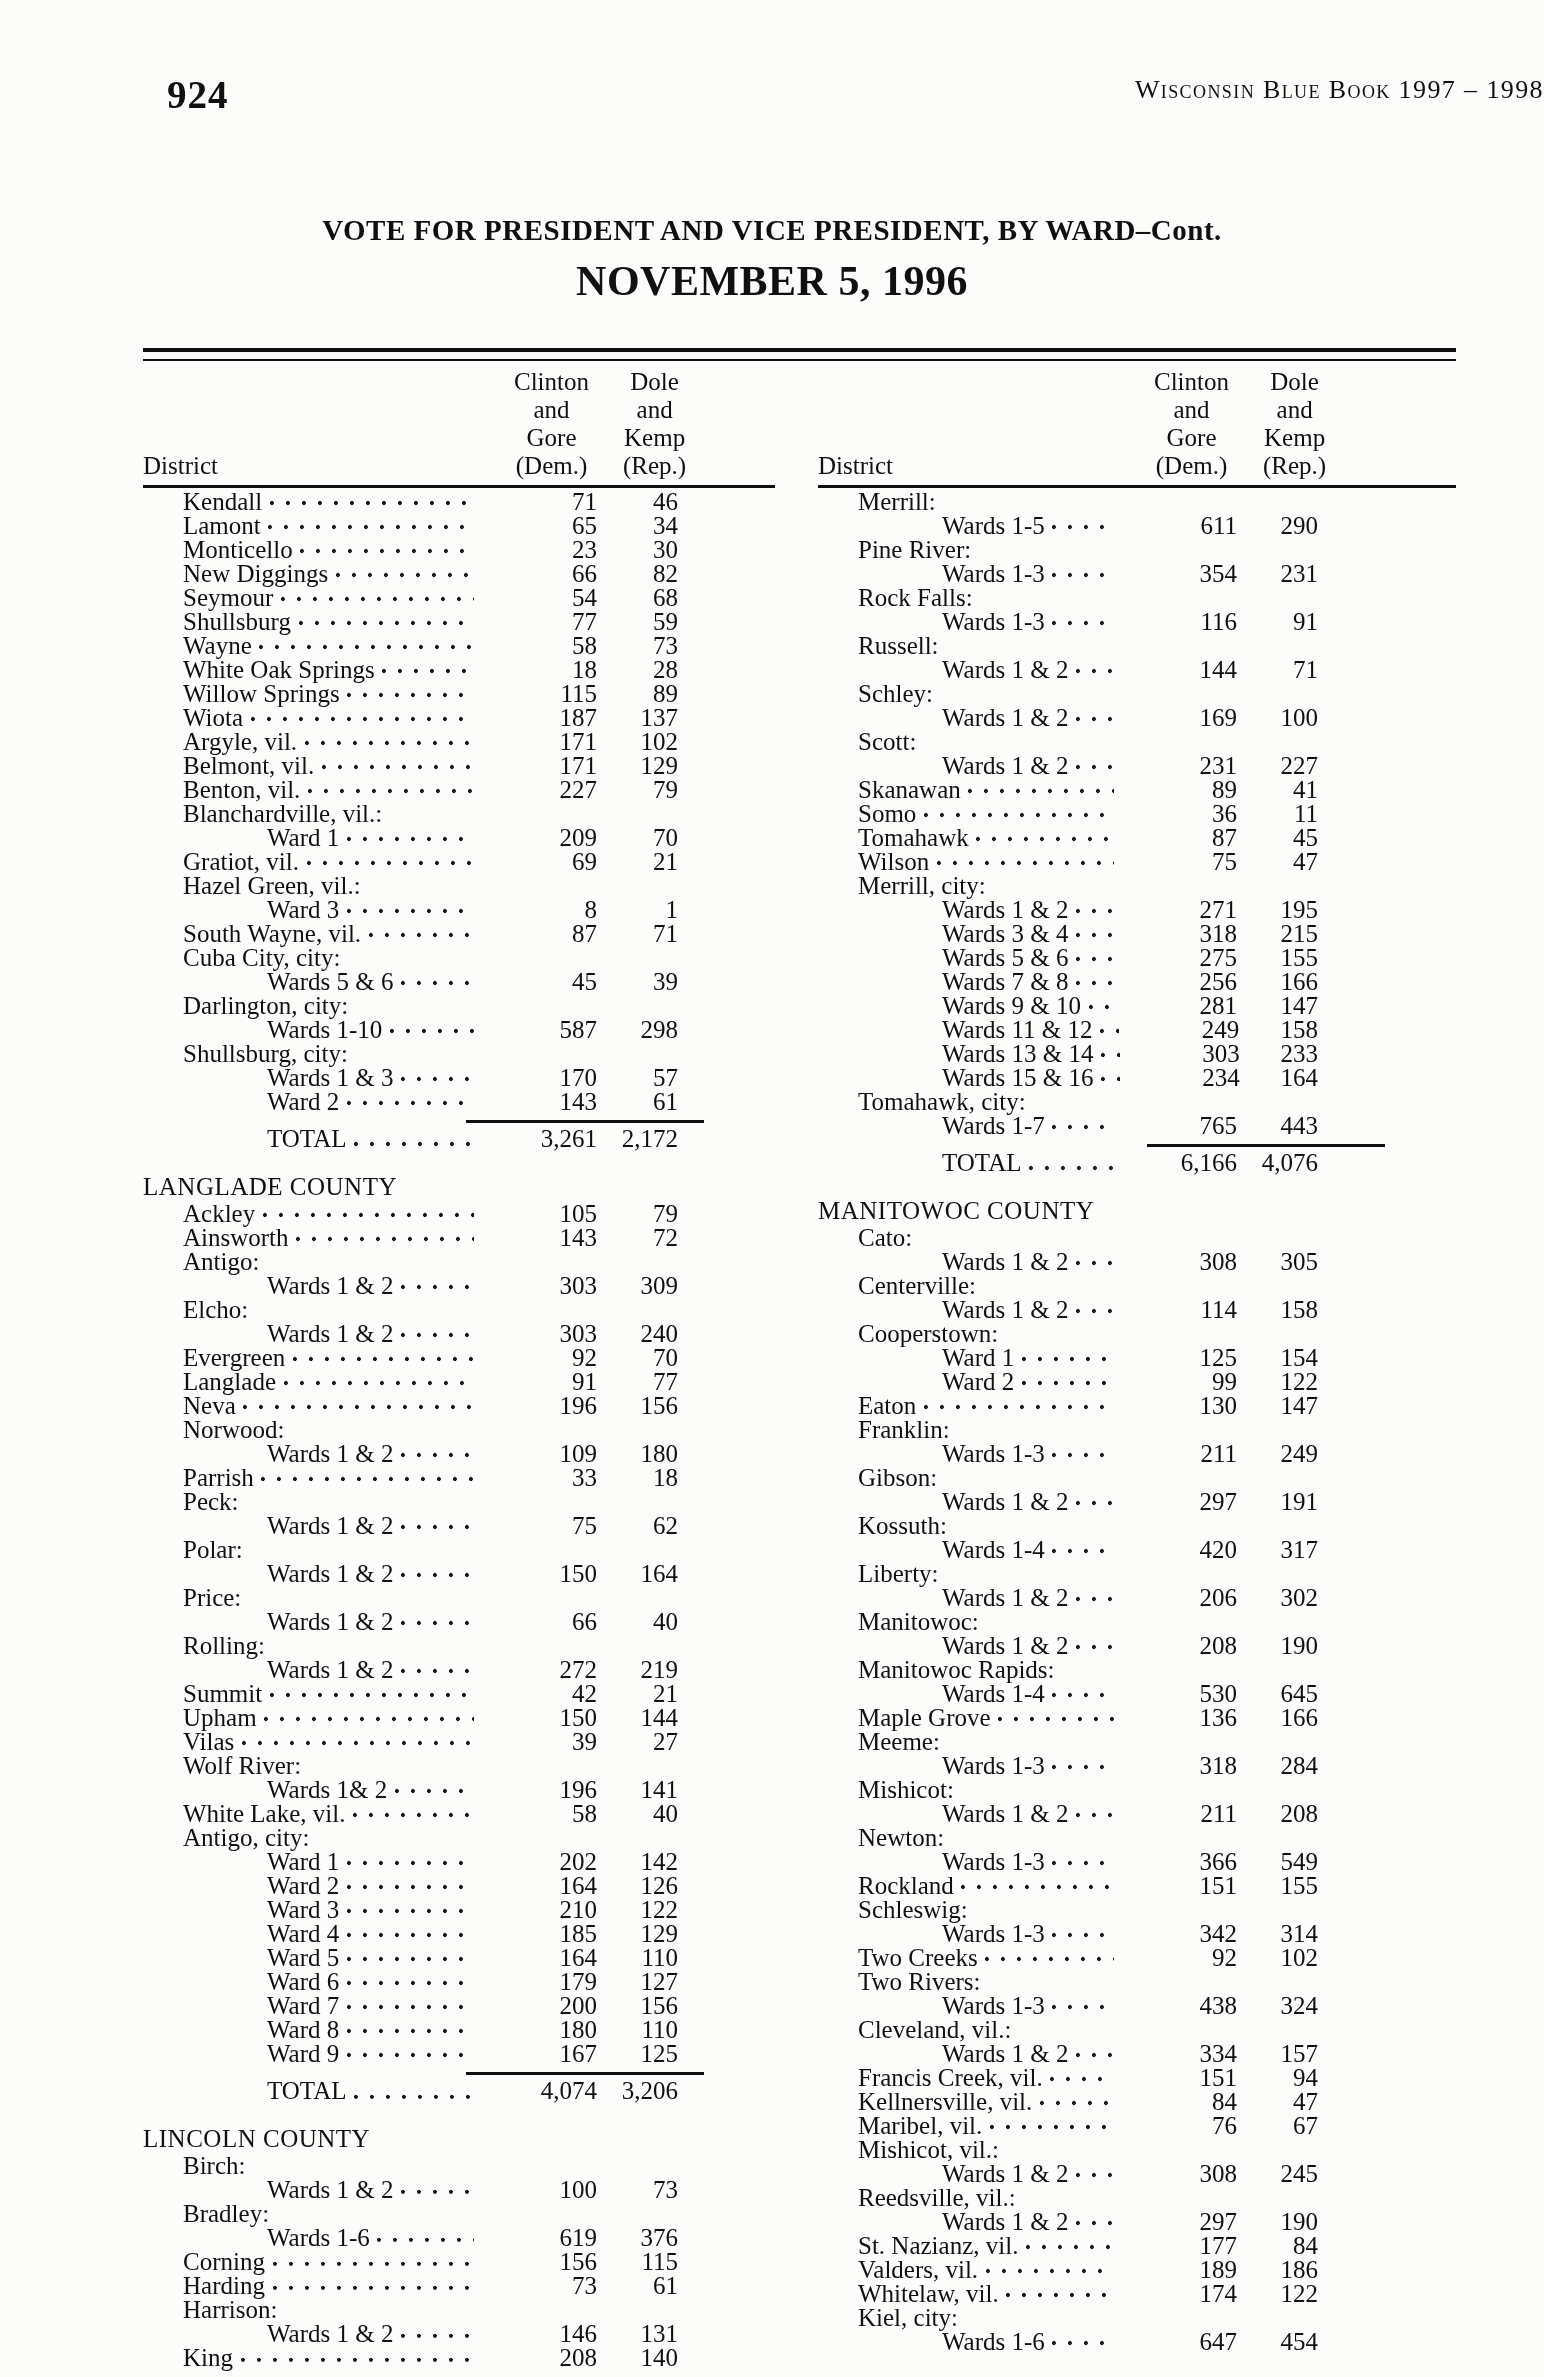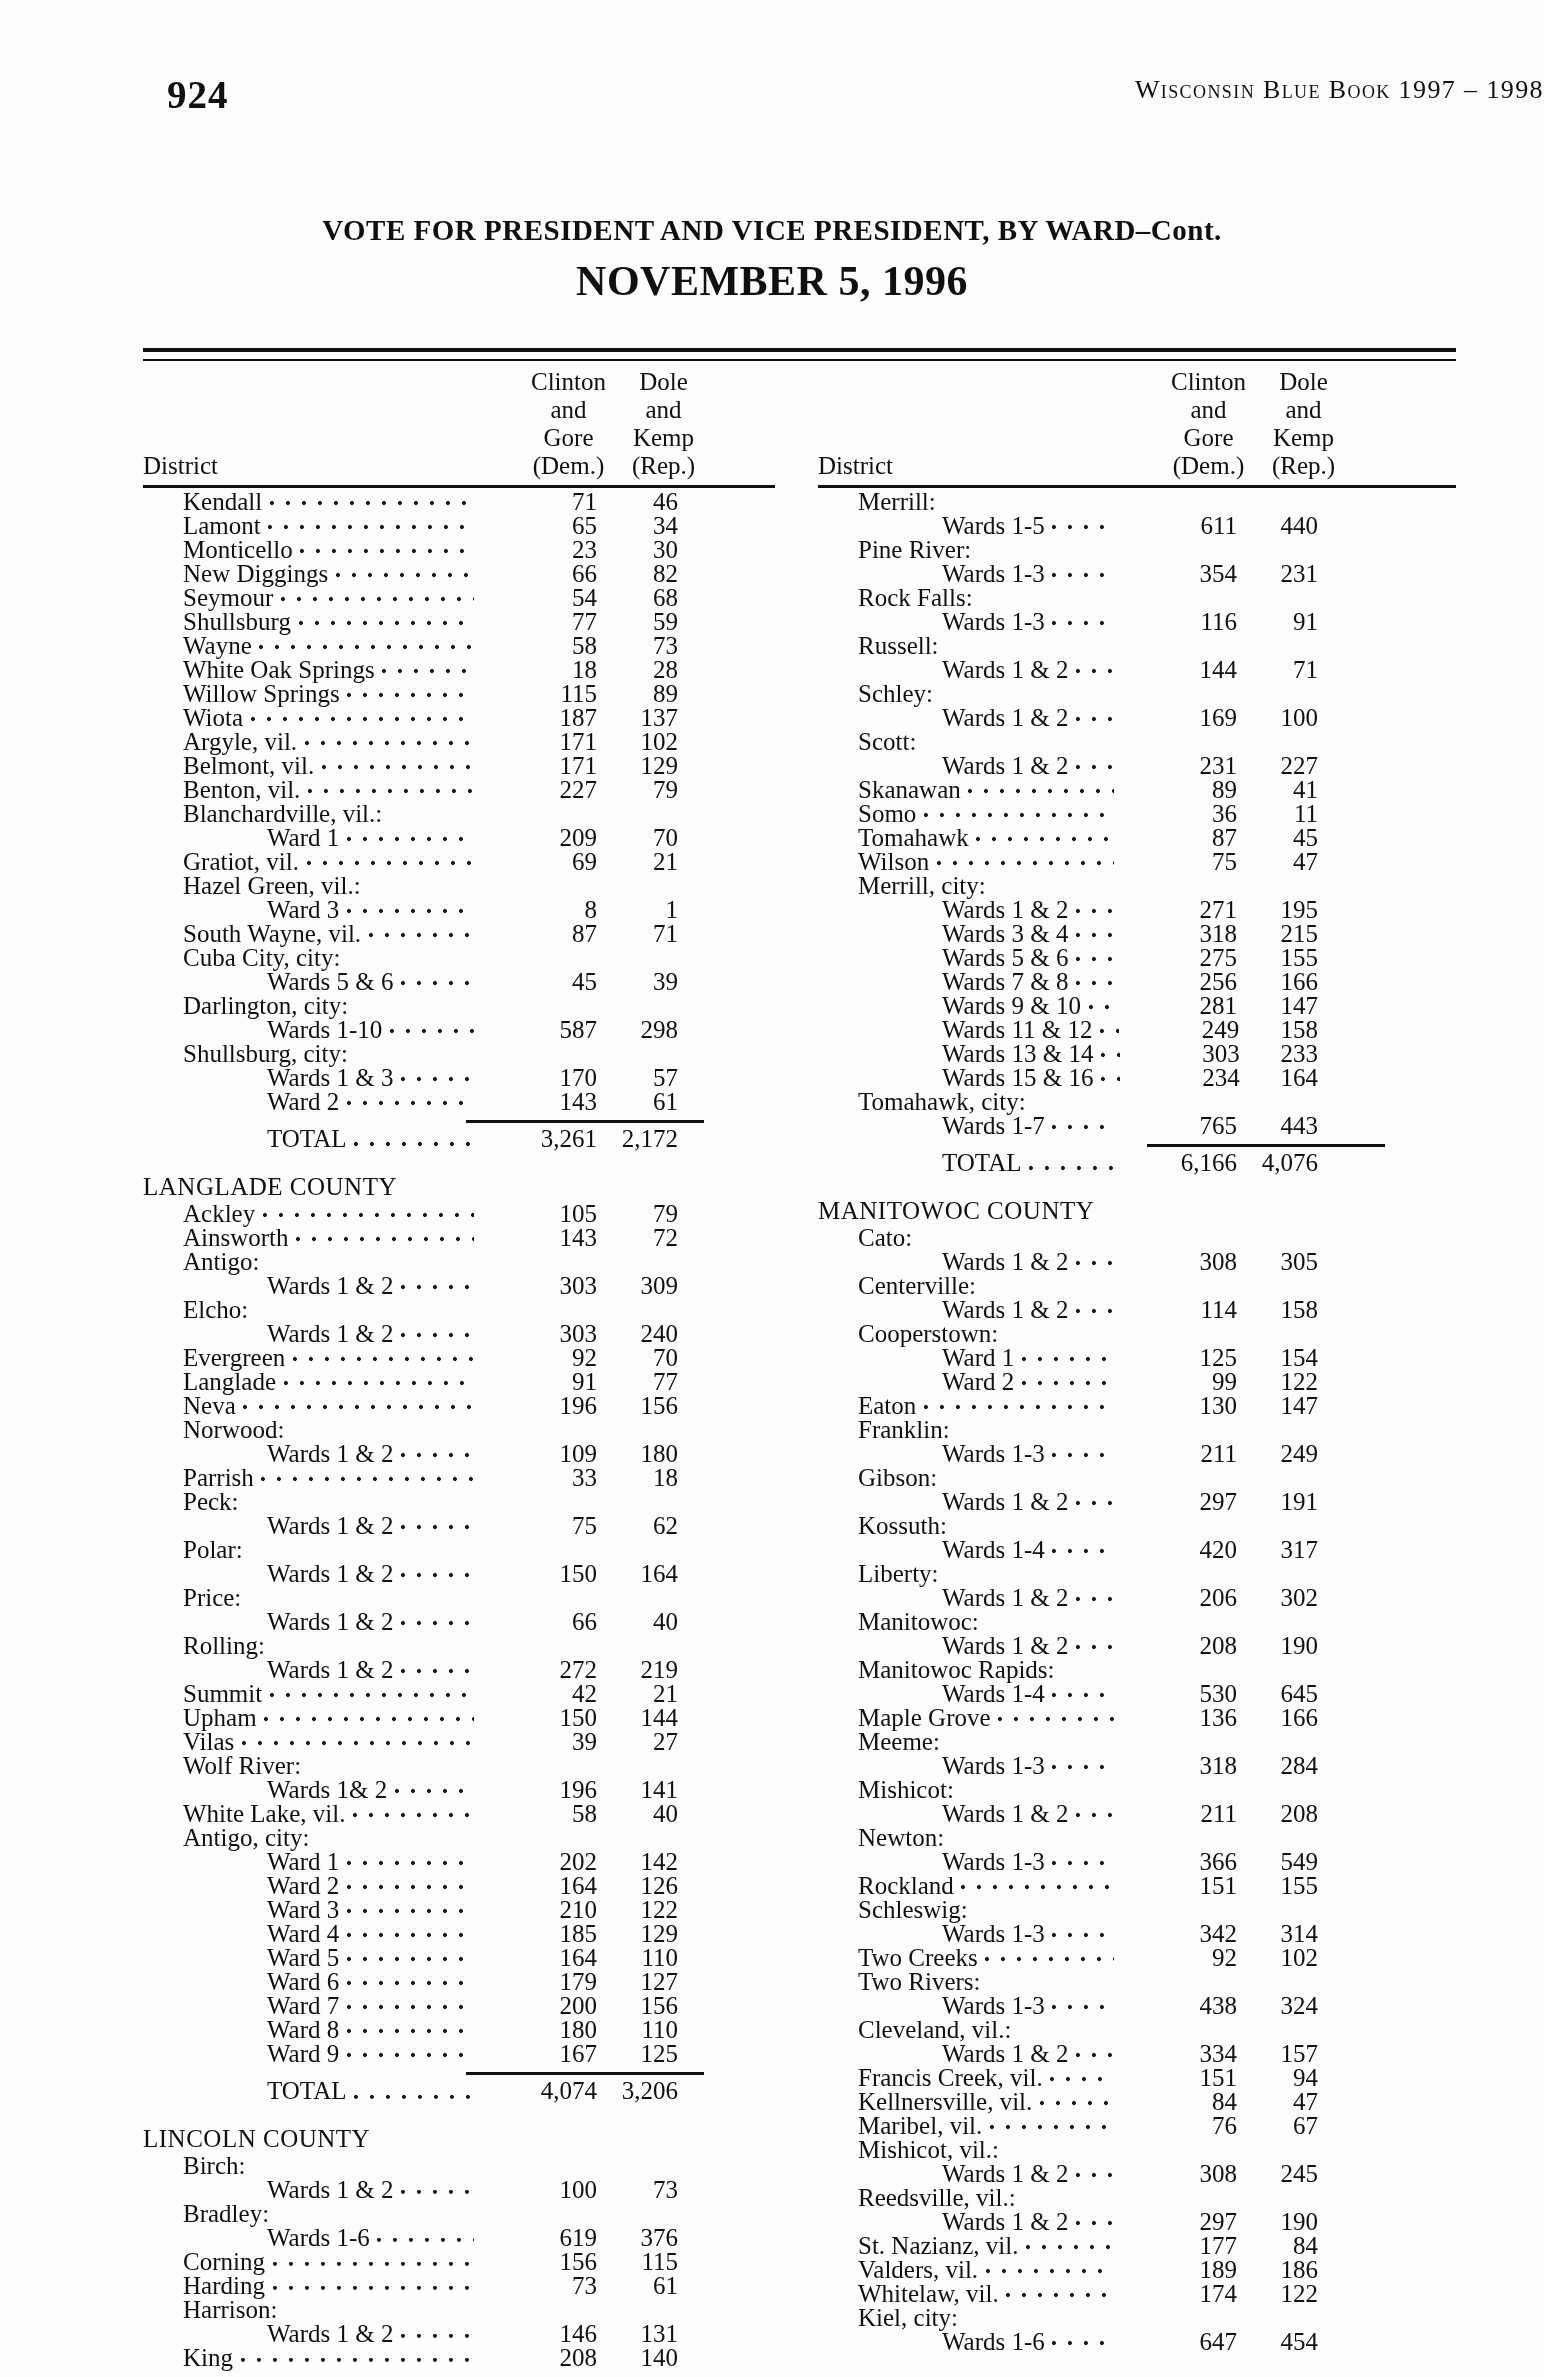--- a/index.html
+++ b/index.html
@@ -38,21 +38,21 @@
   .col-right{width:638px;}
   .col-head{
     display:flex;align-items:flex-end;
     margin-top:6.7px;padding-bottom:4.8px;
     border-bottom:3.8px solid #101010;
     font-size:25px;line-height:28px;
   }
   .col-left  .col-head{padding-right:71px;}
   .col-right .col-head{padding-right:112px;}
   .district-h{flex:1;align-self:flex-end;}
-  .head-cell{display:flex;justify-content:center;}
+  .head-cell{display:flex;justify-content:flex-start;}
   .head-cell.dem{width:109px;}
   .head-cell.rep{width:81px;}
   .head-stack{text-align:center;}
   
   .rows{font-size:25px;}
   .row{display:flex;align-items:baseline;height:24px;}
   .col-left  .row{padding-right:97px;}
   .col-right .row{padding-right:138px;}
   .row .label{white-space:nowrap;}
   .indent-1{padding-left:40px;}
@@ -539,21 +539,21 @@
         </span>
       </header>
       <div class="rows" id="col1">
           <div class="row group">
             <span class="label indent-1">Merrill:</span>
           </div>
           <div class="row item">
             <span class="label indent-2">Wards 1-5</span>
             <span class="leader"></span>
             <span class="cell dem">611</span>
-            <span class="cell rep">440</span>
+            <span class="cell rep">290</span>
           </div>
           <div class="row group">
             <span class="label indent-1">Pine River:</span>
           </div>
           <div class="row item">
             <span class="label indent-2">Wards 1-3</span>
             <span class="leader"></span>
             <span class="cell dem">354</span>
             <span class="cell rep">231</span>
           </div>

